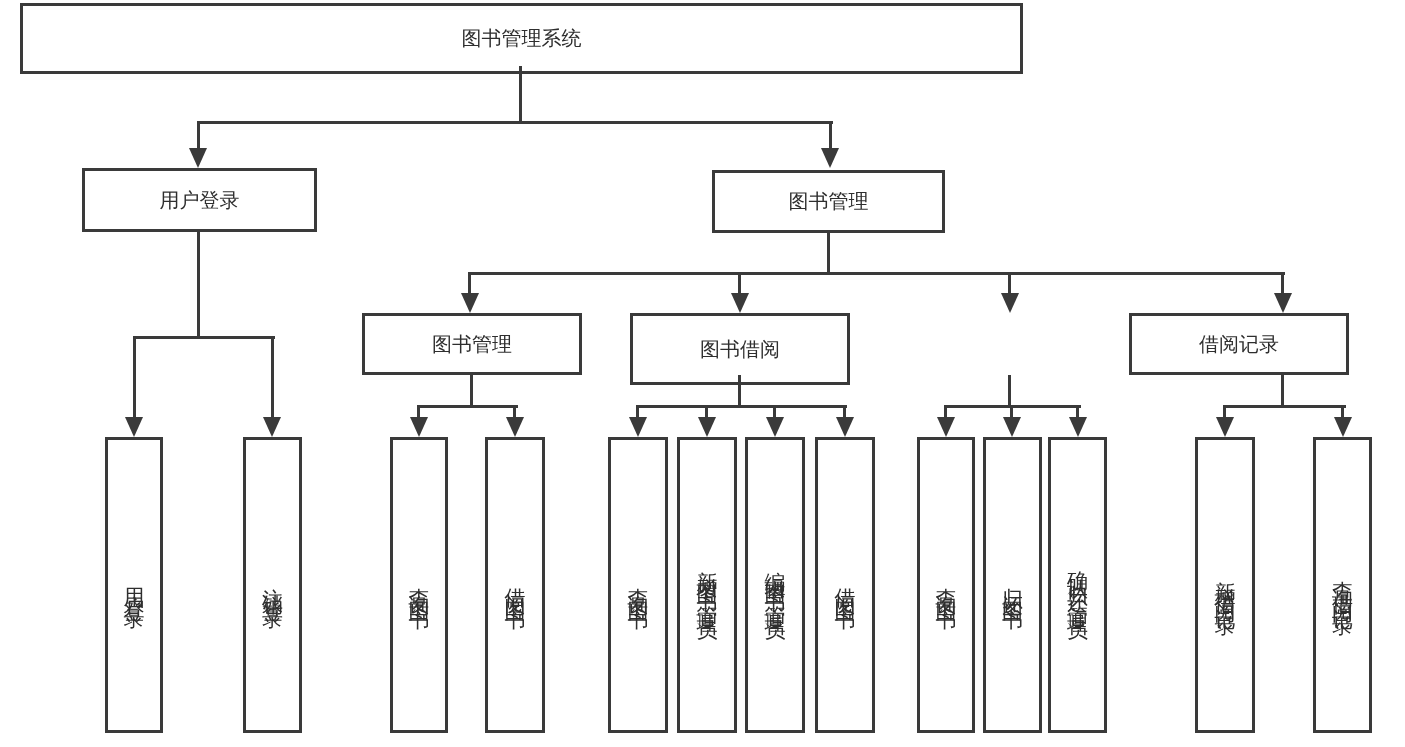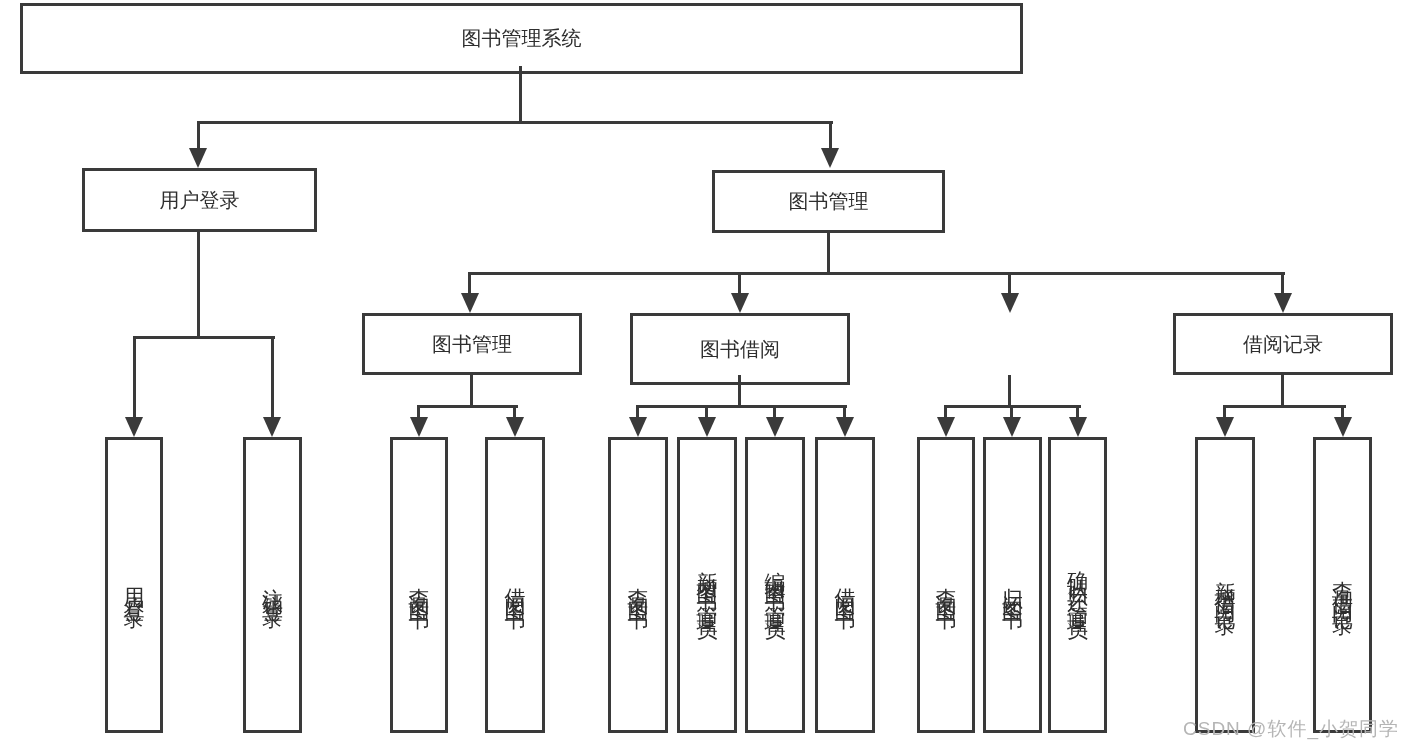--- a/index.html
+++ b/index.html
@@ -78,21 +78,21 @@
   <div class="arrow" style="left:461px;top:293px"></div>
   <div class="vline" style="left:738px;top:272px;height:23px"></div>
   <div class="arrow" style="left:731px;top:293px"></div>
   <div class="vline" style="left:1008px;top:272px;height:23px"></div>
   <div class="arrow" style="left:1001px;top:293px"></div>
   <div class="vline" style="left:1281px;top:272px;height:23px"></div>
   <div class="arrow" style="left:1274px;top:293px"></div>
 
   <div class="box" style="left:362px;top:313px;width:220px;height:62px">图书管理</div>
   <div class="box" style="left:630px;top:313px;width:220px;height:72px">图书借阅</div>
-  <div class="box" style="left:1173px;top:313px;width:220px;height:62px">借阅记录</div>
+  <div class="box" style="left:1129px;top:313px;width:220px;height:62px">借阅记录</div>
 
   <div class="vline" style="left:470px;top:375px;height:33px"></div>
   <div class="hline" style="left:417px;top:405px;width:101px"></div>
   <div class="vline" style="left:417px;top:405px;height:14px"></div>
   <div class="arrow" style="left:410px;top:417px"></div>
   <div class="vline" style="left:513px;top:405px;height:14px"></div>
   <div class="arrow" style="left:506px;top:417px"></div>
 
   <div class="box vtext" style="left:390px;top:437px;width:58px;height:296px">查询图书</div>
   <div class="box vtext" style="left:485px;top:437px;width:60px;height:296px">借阅图书</div>
@@ -129,15 +129,14 @@
   <div class="vline" style="left:1281px;top:375px;height:33px"></div>
   <div class="hline" style="left:1223px;top:405px;width:123px"></div>
   <div class="vline" style="left:1223px;top:405px;height:14px"></div>
   <div class="arrow" style="left:1216px;top:417px"></div>
   <div class="vline" style="left:1341px;top:405px;height:14px"></div>
   <div class="arrow" style="left:1334px;top:417px"></div>
 
   <div class="box vtext" style="left:1195px;top:437px;width:60px;height:296px">新增借阅记录</div>
   <div class="box vtext" style="left:1313px;top:437px;width:59px;height:296px">查询借阅记录</div>
 
-  <div class="watermark" style="left:1183px;top:716px">CSDN @软件_小贺同学</div>
 
 </div>
 
 </body></html>

